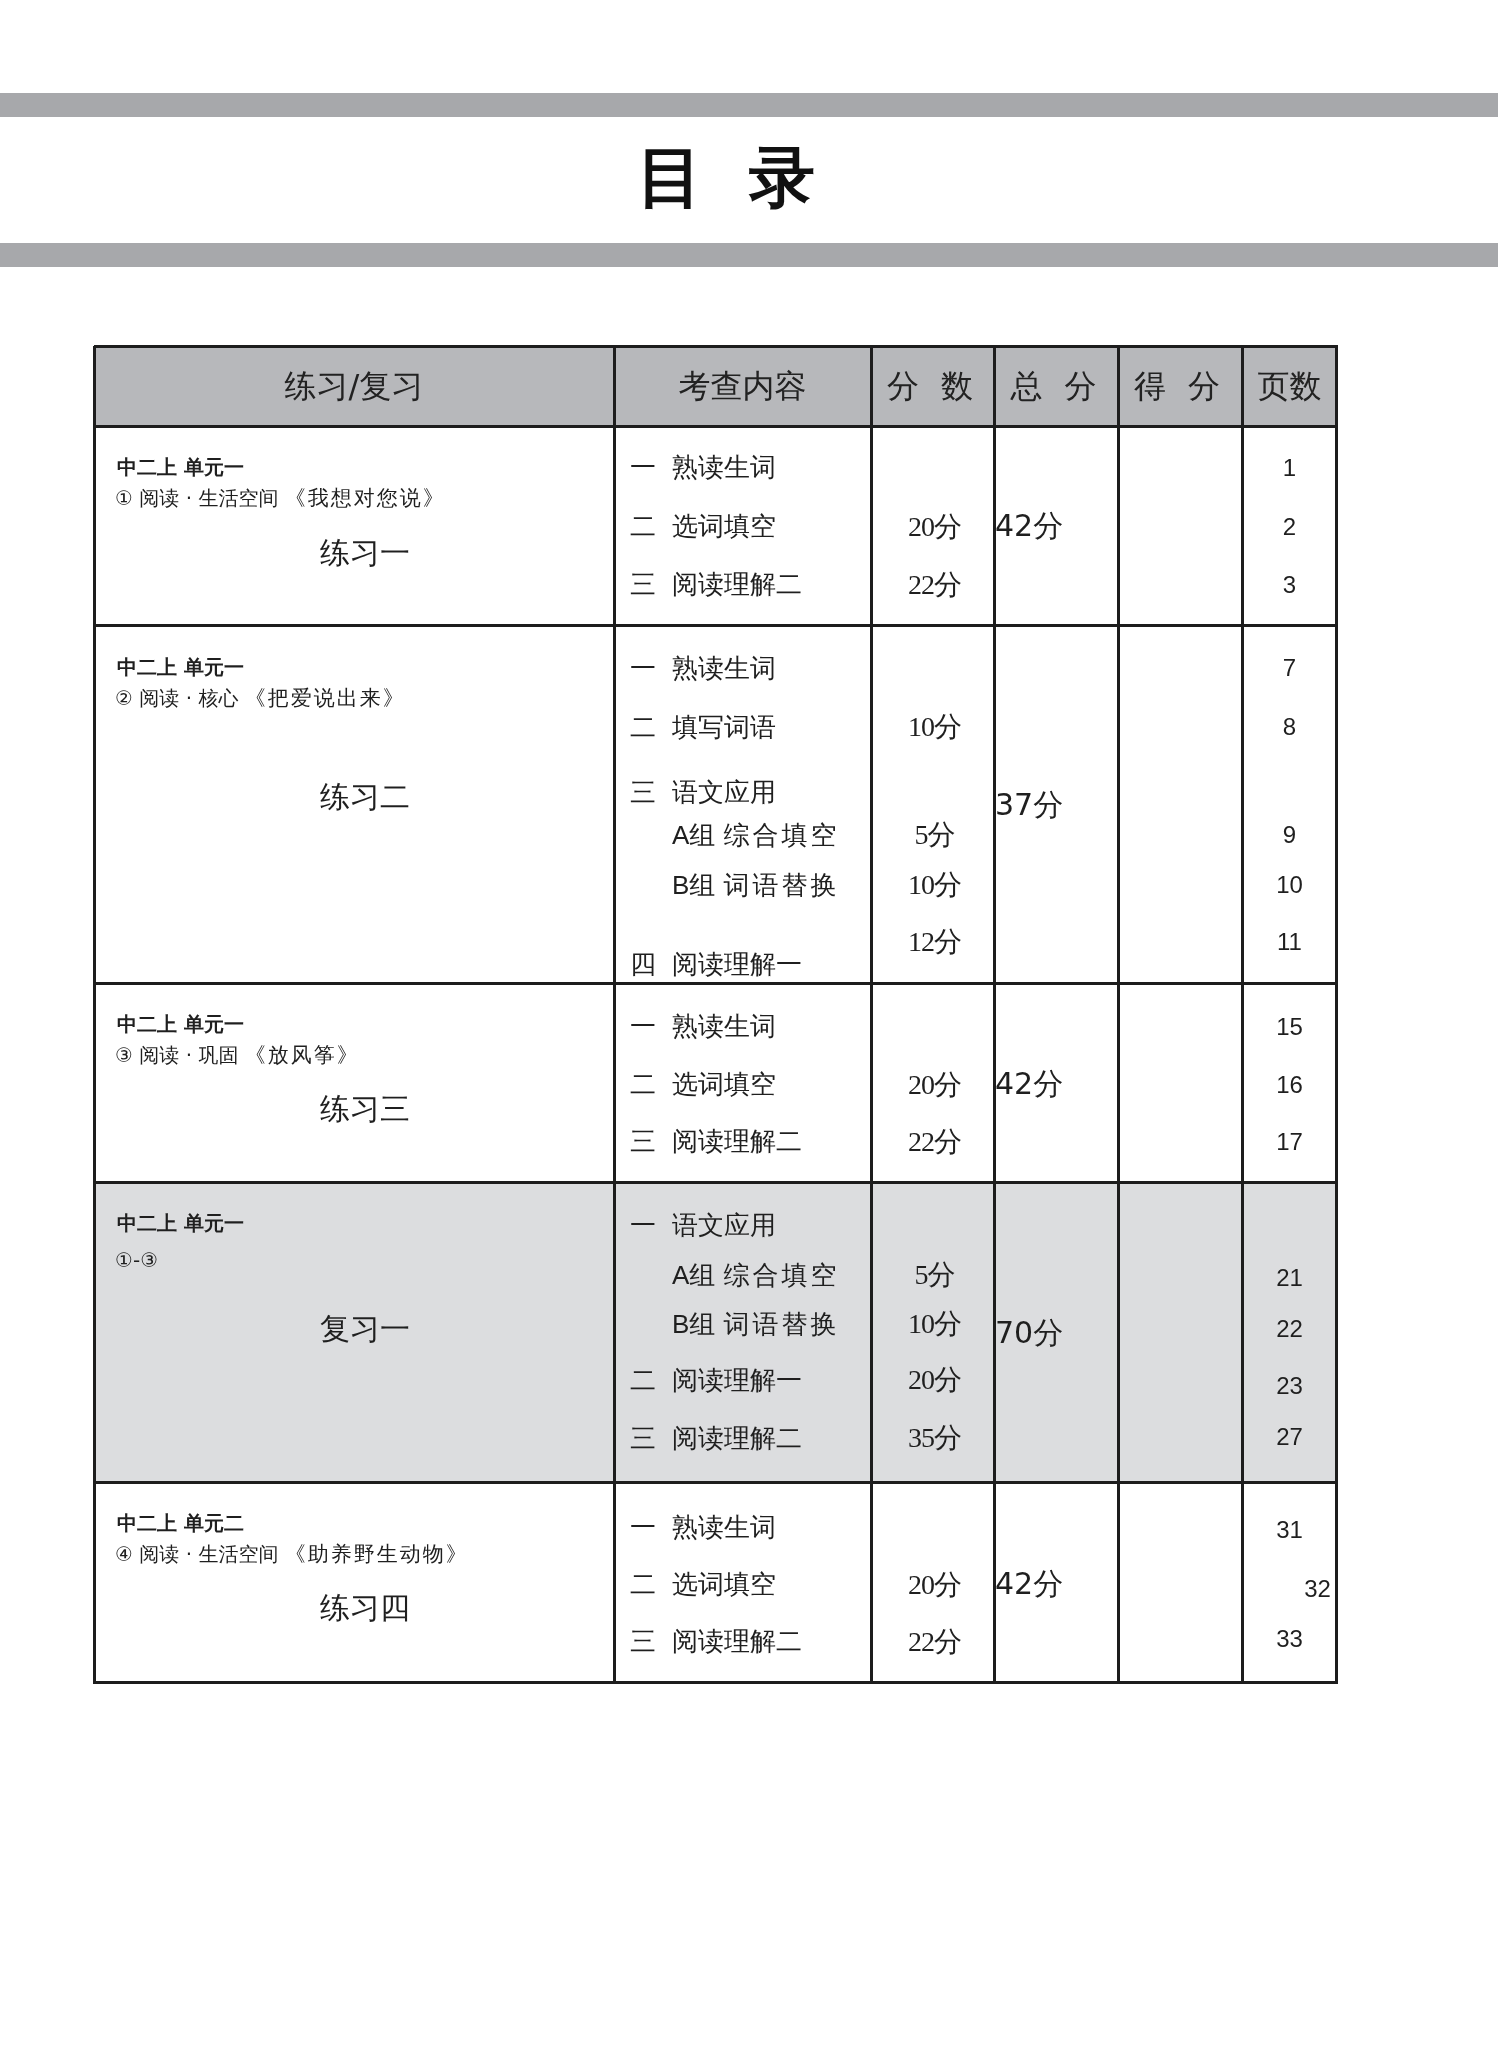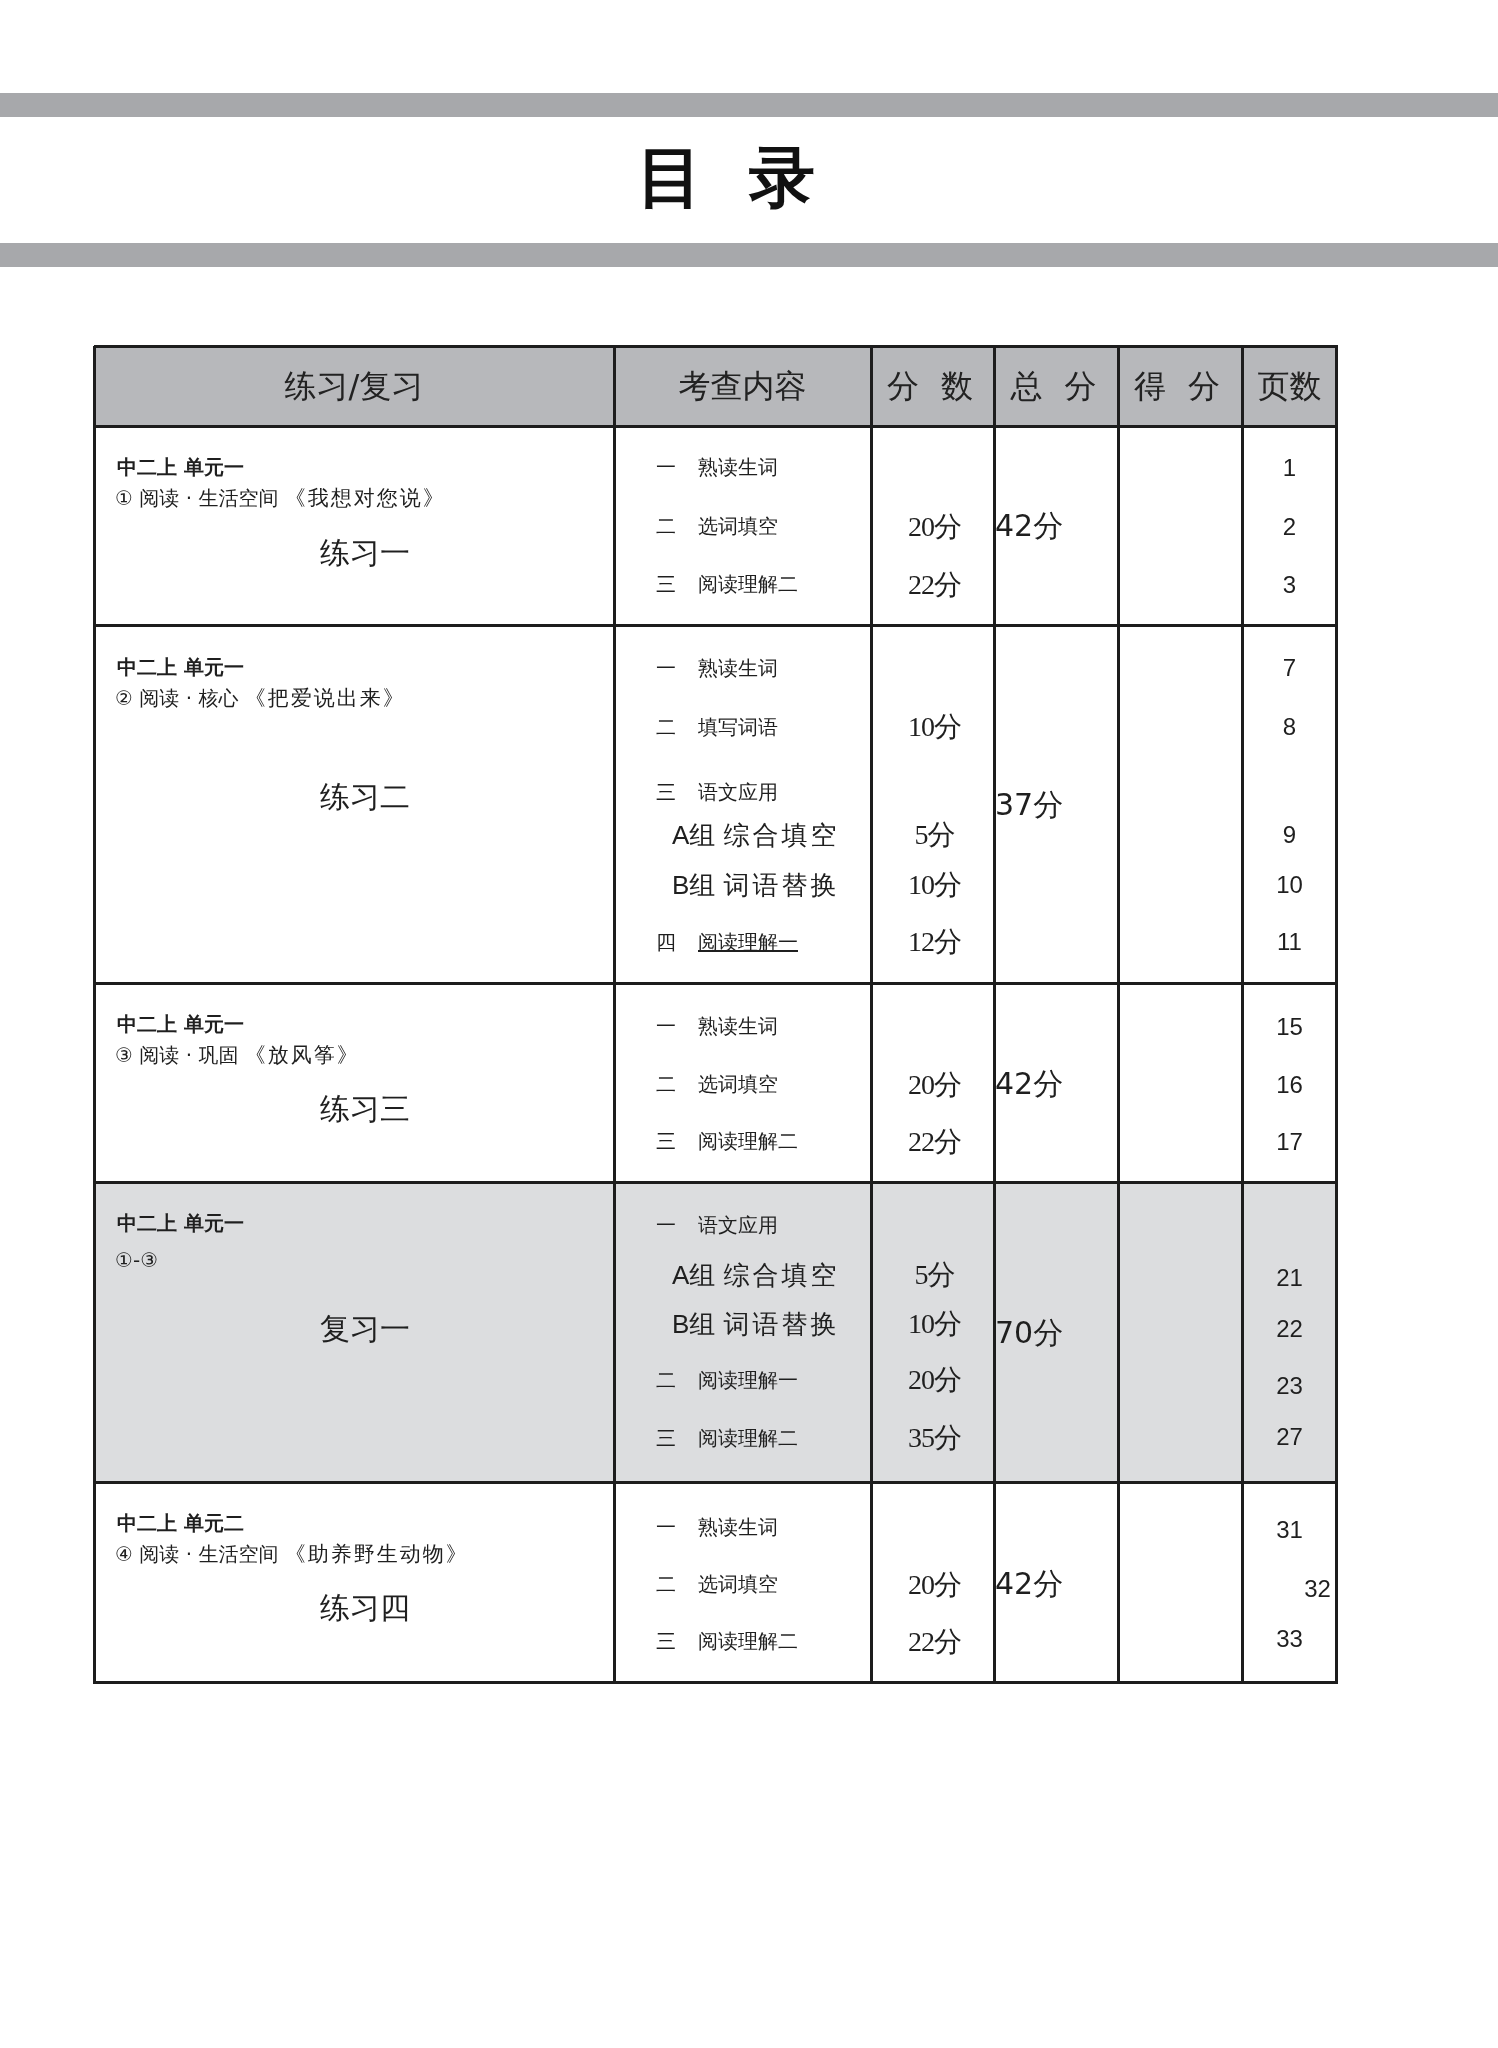--- a/index.html
+++ b/index.html
@@ -13,21 +13,21 @@
   .vline { position:absolute; top:346px; height:1338px; width:3px; background:#1d1d1d; }
   .hdr-bg { position:absolute; left:94px; top:346px; width:1243px; height:81px; background:#b7b8bb; }
   .rev-bg { position:absolute; left:94px; top:1183px; width:1243px; height:300px; background:#dcdddf; }
   .hdr-cell { position:absolute; top:346px; height:81px; line-height:81px; text-align:center;
               font-size:32px; color:#222; }
   .abs { position:absolute; white-space:nowrap; }
   .meta { font-size:20px; line-height:24px; color:#1f1f1f; }
   .meta b { font-weight:normal; }
   .meta .serif { font-family:"DejaVu Serif","Liberation Serif",serif; font-size:21px; letter-spacing:2px; }
   .ex-title { font-size:30px; line-height:36px; text-align:center; width:520px; color:#1f1f1f; }
-  .item { font-size:20px; line-height:32px; color:#1f1f1f;margin-left:26px; }
+  .item { font-size:26px; line-height:32px; color:#1f1f1f; }
   .item .num { display:inline-block; width:42px; }
   .sub { font-size:26px; line-height:32px; color:#1f1f1f; }
   .sub .grp { font-family:"Liberation Sans",sans-serif; }
   .sub .serif { font-family:"DejaVu Serif","Liberation Serif",serif; letter-spacing:3px; }
   .score { font-family:"Liberation Serif","DejaVu Serif",serif; font-size:28px; line-height:32px;
            text-align:center; width:127px; letter-spacing:-1px; color:#1f1f1f; }
   .total { font-size:30px; line-height:36px; width:124px; color:#1f1f1f; }
   .page { font-family:"Liberation Sans",sans-serif; font-size:24px; line-height:30px;
           text-align:center; width:95px; color:#1f1f1f; }
 </style>
@@ -82,21 +82,21 @@
     <span>核心</span>
     <span class="serif">《把爱说出来》</span>
   </div>
   <div class="abs ex-title" style="left:105px;top:779px;">练习二</div>
 
   <div class="abs item" style="left:630px;top:652px;"><span class="num">一</span><span>熟读生词</span></div>
   <div class="abs item" style="left:630px;top:711px;"><span class="num">二</span><span>填写词语</span></div>
   <div class="abs item" style="left:630px;top:776px;"><span class="num">三</span><span>语文应用</span></div>
   <div class="abs sub" style="left:672px;top:819px;"><span class="grp">A组</span> <span class="serif">综合填空</span></div>
   <div class="abs sub" style="left:672px;top:869px;"><span class="grp">B组</span> <span class="serif">词语替换</span></div>
-  <div class="abs item" style="left:630px;top:926px;text-decoration:underline;"><span class="num">四</span><span>阅读理解一</span></div>
+  <div class="abs item" style="left:630px;top:948px;"><span class="num">四</span><span>阅读理解一</span></div>
 
   <div class="abs score" style="left:871px;top:711px;">10分</div>
   <div class="abs score" style="left:871px;top:819px;">5分</div>
   <div class="abs score" style="left:871px;top:869px;">10分</div>
   <div class="abs score" style="left:871px;top:926px;">12分</div>
   <div class="abs total" style="left:995px;top:787px;">37分</div>
   <div class="abs" style="left:1121px;top:629px;width:120px;height:354px;"></div>
 
   <div class="abs page" style="left:1242px;top:653px;">7</div>
   <div class="abs page" style="left:1242px;top:712px;">8</div>

